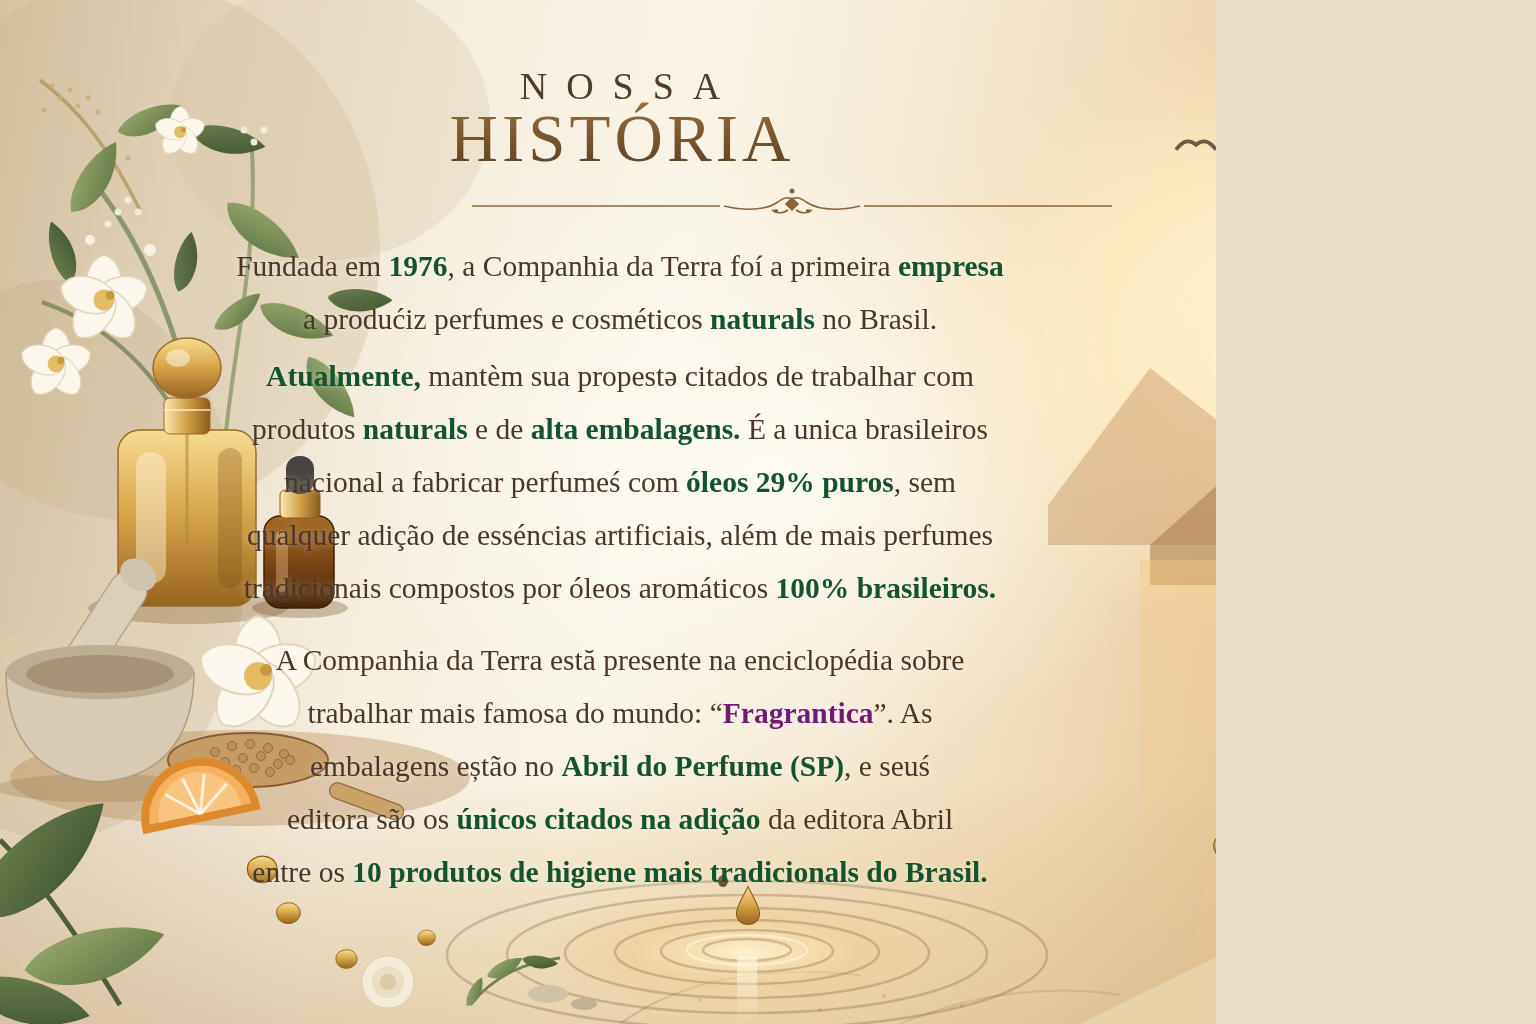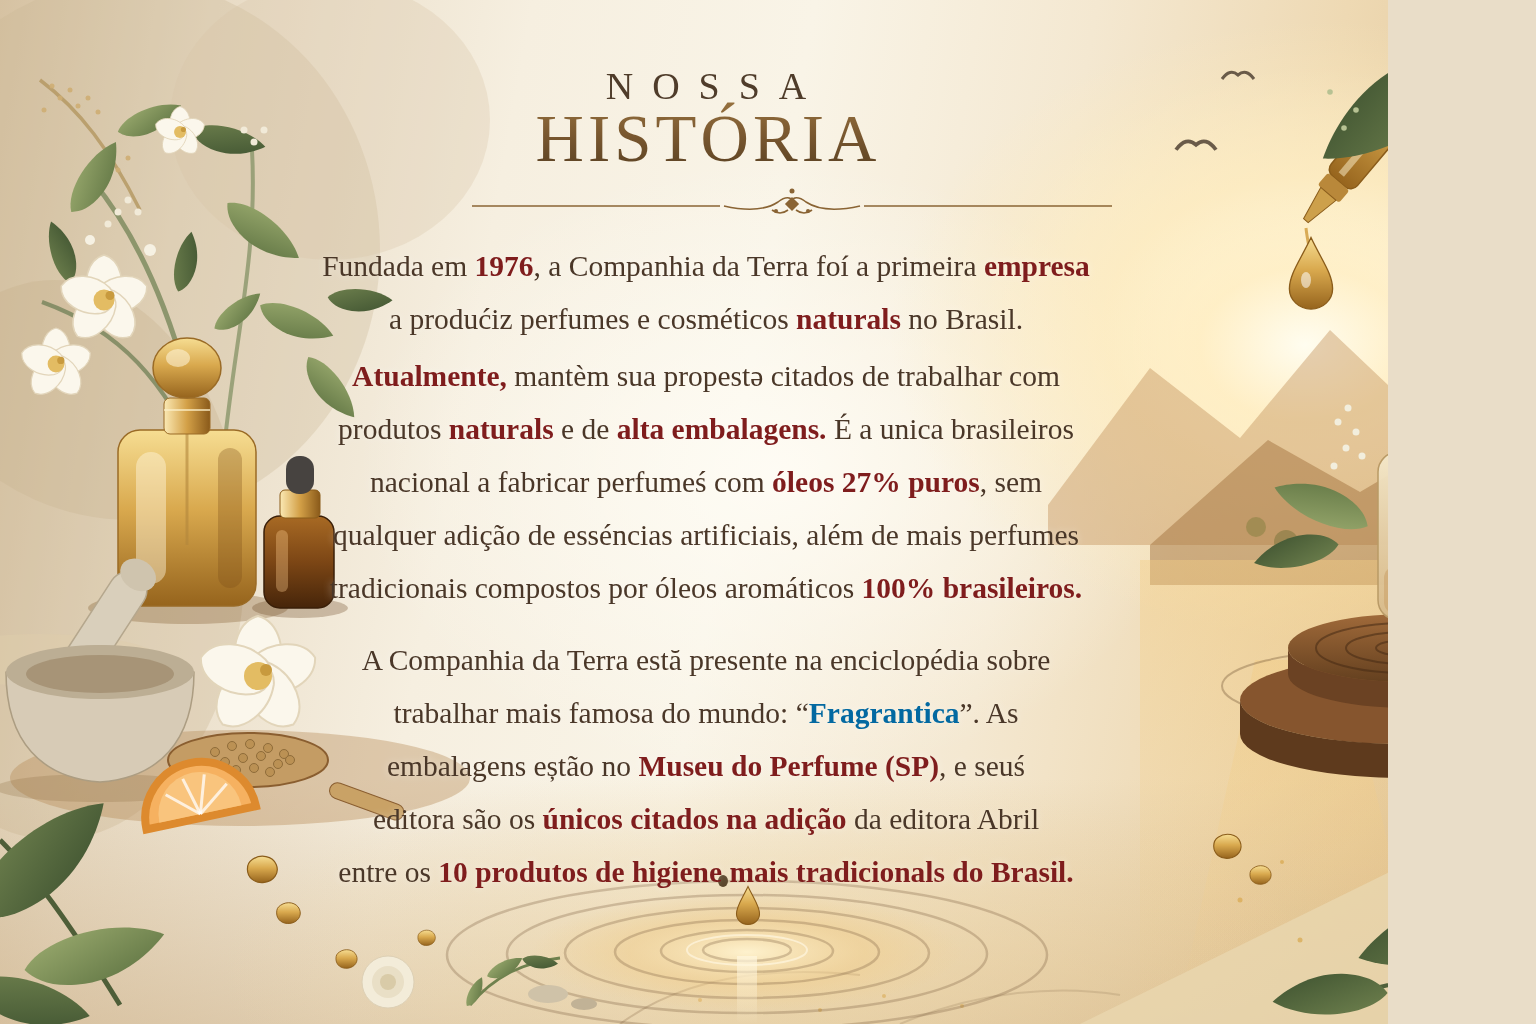--- a/index.html
+++ b/index.html
@@ -1,16 +1,16 @@
 <!DOCTYPE html>
 <html><head>
 <meta charset="utf-8">
 <style>
   html,body{margin:0;padding:0;background:#e9ddc8;}
-  .stage{position:relative;width:1388px;height:1024px;overflow:hidden;
+  .stage{position:relative;width:1216px;height:1024px;overflow:hidden;
          font-family:"Liberation Serif","DejaVu Serif",serif;}
   .bg{position:absolute;inset:0;z-index:1;background:
       radial-gradient(ellipse 580px 430px at 775px 470px, rgba(255,253,246,.88), rgba(255,253,246,0) 72%),
       radial-gradient(ellipse 470px 360px at 1310px 320px, rgba(255,244,212,.95), rgba(255,244,212,0) 70%),
       radial-gradient(ellipse 740px 280px at 770px 970px, rgba(246,219,160,.5), rgba(246,219,160,0) 75%),
       linear-gradient(to bottom, rgba(213,186,146,0) 76%, rgba(197,164,118,.45) 100%),
       linear-gradient(100deg,#d6c2a2 0%,#e8dbc5 14%,#f6efe0 34%,#f9f4e7 52%,#f4e8d1 70%,#eed9b3 86%,#e3c89c 100%);}
   .scene{position:absolute;inset:0;z-index:2;width:1536px;height:1024px;}
   .content{position:absolute;inset:0;z-index:3;text-align:center;color:#4a3728;}
   .shift{position:absolute;left:12px;right:-12px;top:0;}
@@ -18,22 +18,22 @@
           letter-spacing:.5em;text-indent:.5em;color:#4f3c2a;}
   .main-title{position:absolute;top:100px;width:100%;font-size:67px;font-weight:400;
           letter-spacing:.06em;text-indent:.06em;color:#6e5230;
           background:linear-gradient(180deg,#97723f 0%,#7a5830 45%,#543d20 100%);
           -webkit-background-clip:text;background-clip:text;-webkit-text-fill-color:transparent;}
   .divider{position:absolute;top:184px;left:460px;}
   .para{position:absolute;width:100%;}
   .p1{top:240px}.p2{top:350px}.p3{top:634px}
   .line{height:53px;line-height:53px;font-size:29.5px;white-space:nowrap;
         text-shadow:0 0 8px rgba(255,255,255,.45);}
-  .b{font-weight:700;color:#7f1d1d;}
-  .accent{color:#0369a1;}
+  .b{font-weight:700;color:#14532d;}
+  .accent{color:#701a75;}
 </style>
 </head>
 <body>
 
 <div class="stage">
   <div class="bg"></div>
 
   <svg class="scene" viewBox="0 0 1536 1024">
     <defs>
       <linearGradient id="gGoldV" x1="0" y1="0" x2="0" y2="1">
@@ -460,27 +460,27 @@
       </svg>
 
       <div class="para p1">
         <div class="line"><span class="r">Fundada em </span><span class="b">1976</span><span class="r">, a Companhia da Terra foí a primeira </span><span class="b">empresa</span></div>
         <div class="line"><span class="r">a produćiz perfumes e cosméticos </span><span class="b">naturals</span><span class="r"> no Brasil.</span></div>
       </div>
 
       <div class="para p2">
         <div class="line"><span class="b">Atualmente,</span><span class="r"> mantèm sua propestə citados de trabalhar com</span></div>
         <div class="line"><span class="r">produtos </span><span class="b">naturals</span><span class="r"> e de </span><span class="b">alta embalagens.</span><span class="r"> É a unica brasileiros</span></div>
-        <div class="line"><span class="r">nacional a fabricar perfumeś com </span><span class="b">óleos 27% puros</span><span class="r">, sem</span></div>
+        <div class="line"><span class="r">nacional a fabricar perfumeś com </span><span class="b">óleos 29% puros</span><span class="r">, sem</span></div>
         <div class="line"><span class="r">qualquer adição de esséncias artificiais, além de mais perfumes</span></div>
         <div class="line"><span class="r">tradicionais compostos por óleos aromáticos </span><span class="b">100% brasileiros.</span></div>
       </div>
 
       <div class="para p3">
         <div class="line"><span class="r">A Companhia da Terra estă presente na enciclopédia sobre</span></div>
         <div class="line"><span class="r">trabalhar mais famosa do mundo: “</span><span class="b accent">Fragrantica</span><span class="r">”. As</span></div>
-        <div class="line"><span class="r">embalagens eștão no </span><span class="b">Museu do Perfume (SP)</span><span class="r">, e seuś</span></div>
+        <div class="line"><span class="r">embalagens eștão no </span><span class="b">Abril do Perfume (SP)</span><span class="r">, e seuś</span></div>
         <div class="line"><span class="r">editora são os </span><span class="b">únicos citados na adição</span><span class="r"> da editora Abril</span></div>
         <div class="line"><span class="r">entre os </span><span class="b">10 produtos de higiene mais tradicionals do Brasil.</span></div>
       </div>
     </div>
   </div>
 </div>
 
 </body></html>

